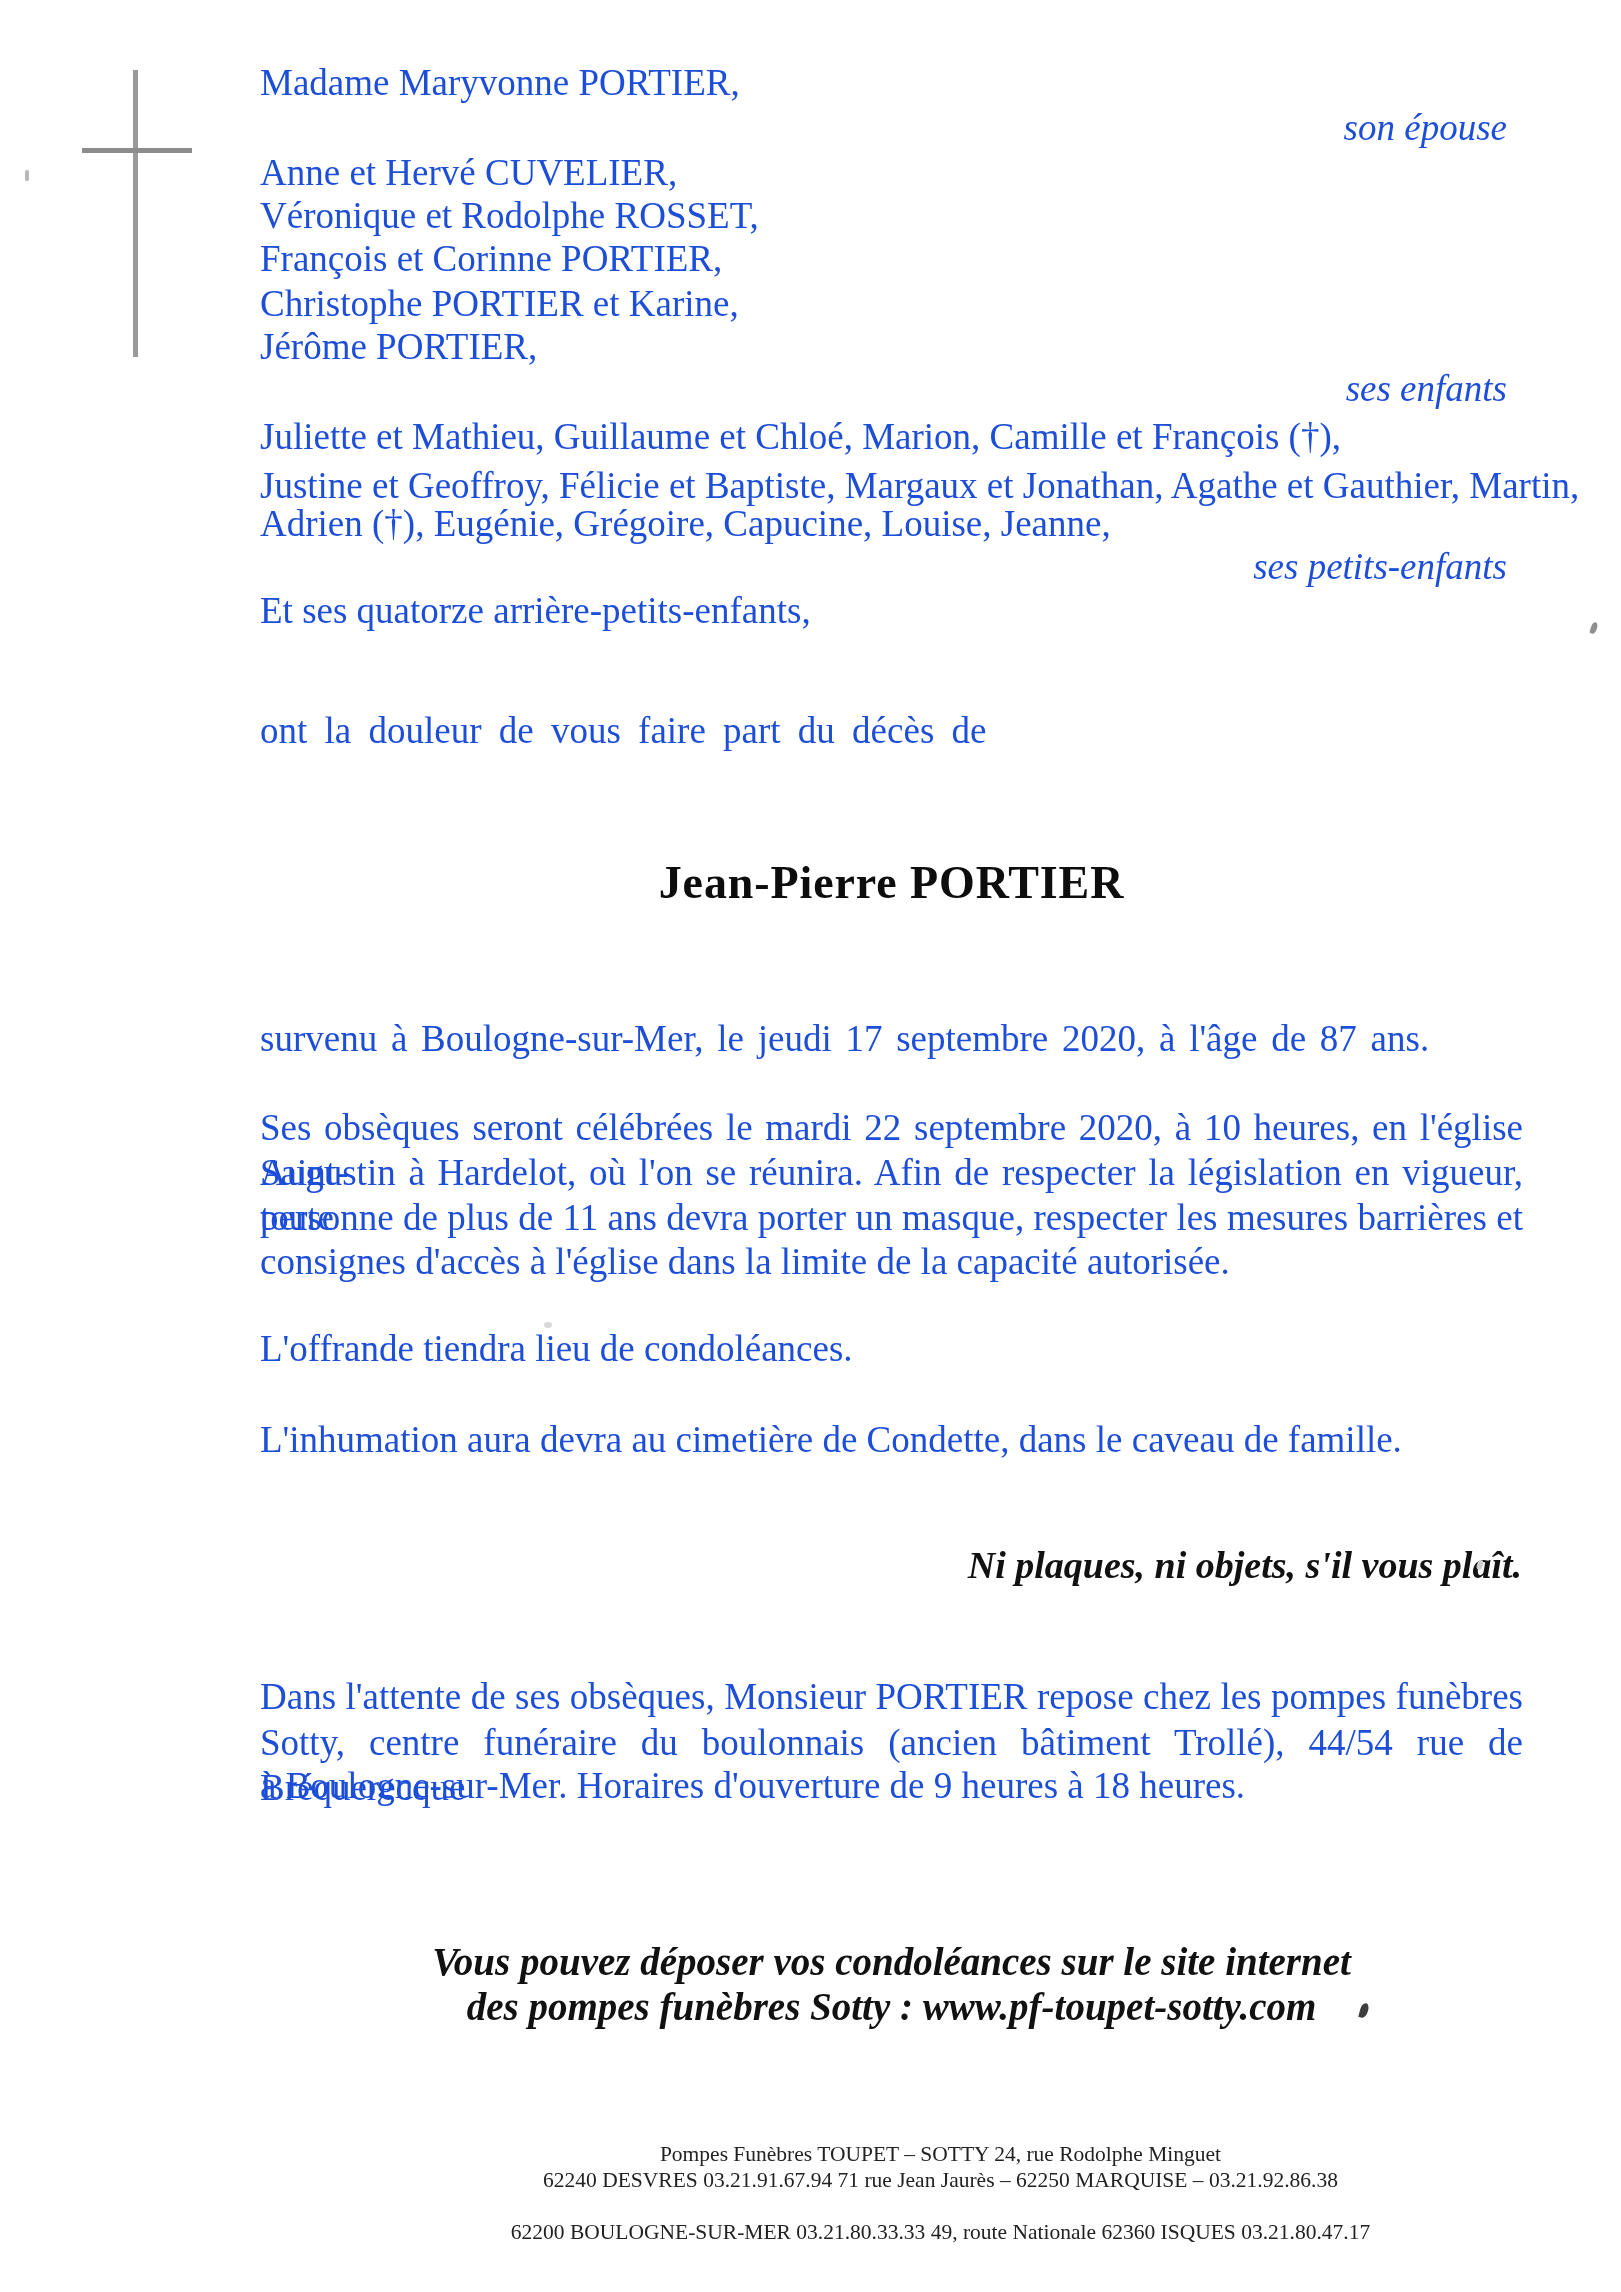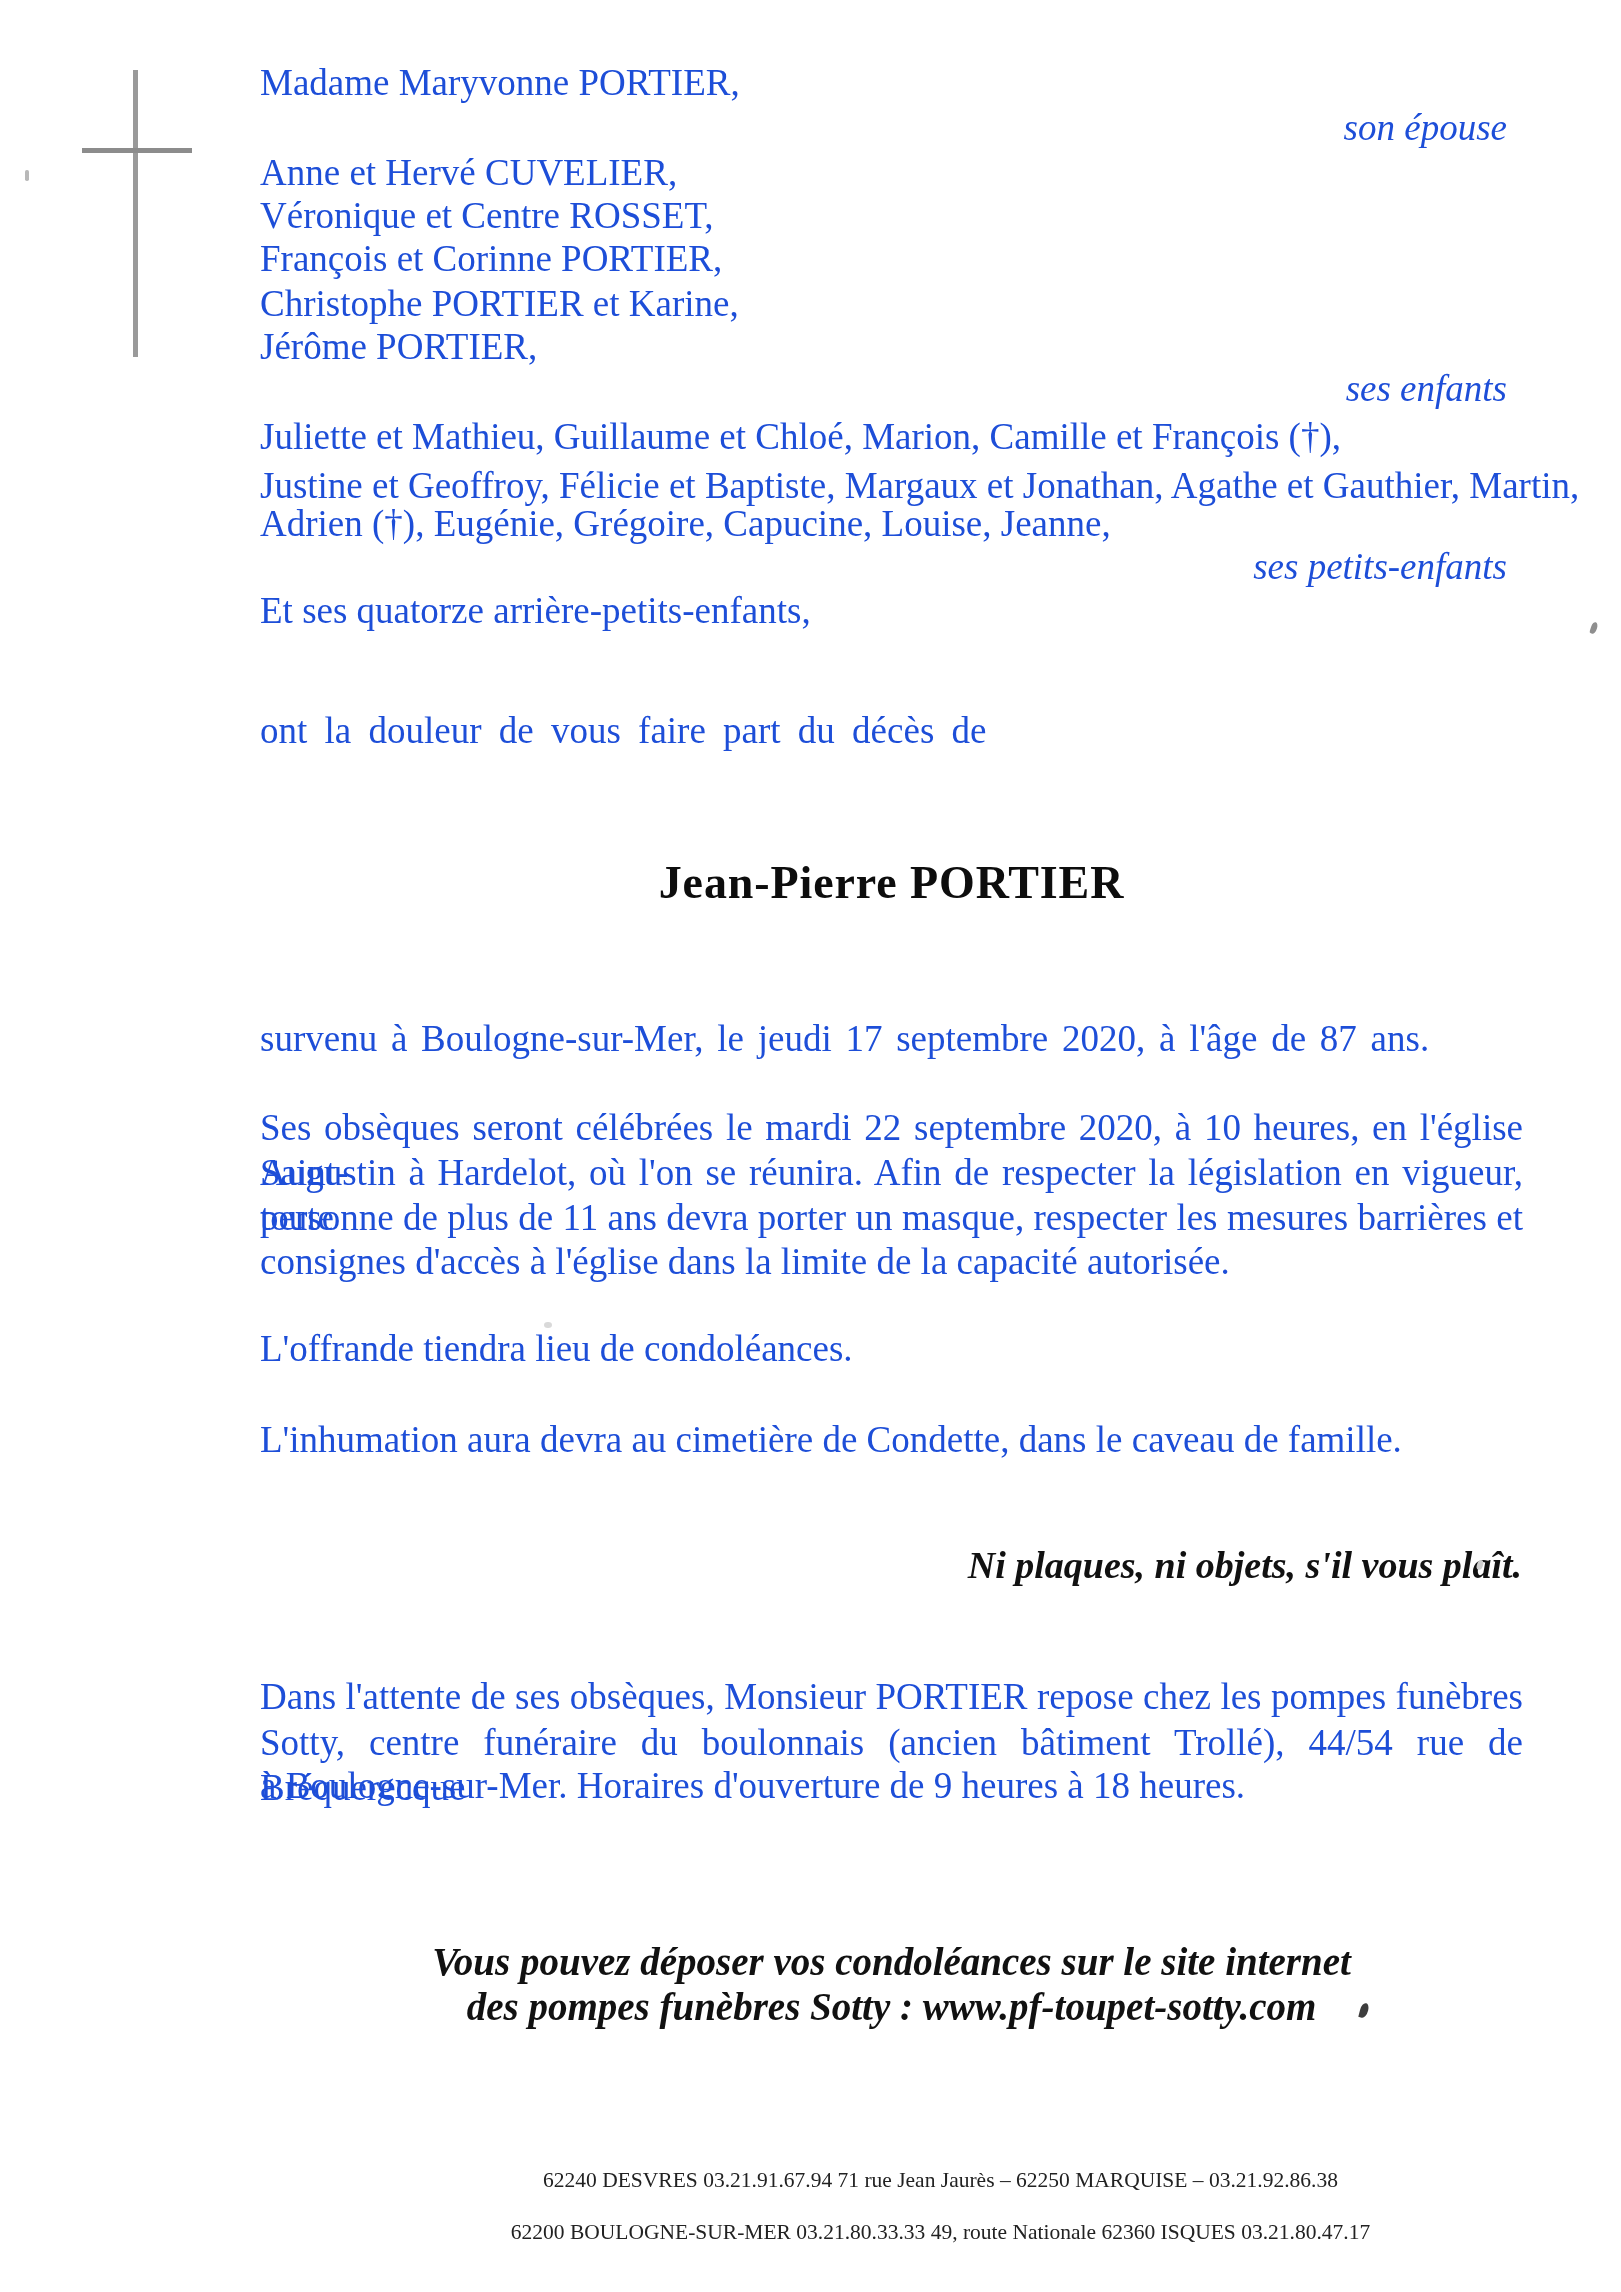--- a/index.html
+++ b/index.html
@@ -101,21 +101,21 @@
 
   <div class="cross">
     <span class="cross-v"></span>
     <span class="cross-h"></span>
   </div>
 
   <div class="ln" style="top:60px">Madame Maryvonne PORTIER,</div>
   <div class="ln right-label" style="top:105px">son épouse</div>
 
   <div class="ln" style="top:150px">Anne et Hervé CUVELIER,</div>
-  <div class="ln" style="top:193px">Véronique et Centre ROSSET,</div>
+  <div class="ln" style="top:193px">Véronique et Rodolphe ROSSET,</div>
   <div class="ln" style="top:236px">François et Corinne PORTIER,</div>
   <div class="ln" style="top:281px">Christophe PORTIER et Karine,</div>
   <div class="ln" style="top:324px">Jérôme PORTIER,</div>
   <div class="ln right-label" style="top:366px">ses enfants</div>
 
   <div class="ln" style="top:414px">Juliette et Mathieu, Guillaume et Chloé, Marion, Camille et François (†),</div>
   <div class="ln" style="top:463px">Justine et Geoffroy, Félicie et Baptiste, Margaux et Jonathan, Agathe et Gauthier, Martin,</div>
   <div class="ln" style="top:501px">Adrien (†), Eugénie, Grégoire, Capucine, Louise, Jeanne,</div>
   <div class="ln right-label" style="top:544px">ses petits-enfants</div>
 
@@ -135,20 +135,21 @@
 
   <div class="ln request" style="top:1543px">Ni plaques, ni objets, s'il vous plaît.</div>
 
   <div class="ln jline" style="top:1674px">Dans l'attente de ses obsèques, Monsieur PORTIER repose chez les pompes funèbres</div>
   <div class="ln jline" style="top:1720px">Sotty, centre funéraire du boulonnais (ancien bâtiment Trollé), 44/54 rue de Bréquerecque</div>
   <div class="ln" style="top:1763px">à Boulogne-sur-Mer. Horaires d'ouverture de 9 heures à 18 heures.</div>
 
   <div class="ln condolence" style="top:1938px">Vous pouvez déposer vos condoléances sur le site internet</div>
   <div class="ln condolence" style="top:1983px">des pompes funèbres Sotty : www.pf-toupet-sotty.com</div>
 
+  <div class="footer-line" style="top:2141px">Pompes Funèbres TOUPET – SOTTY 24, rue Rodolphe Minguet</div>
   <div class="footer-line" style="top:2167px">62240 DESVRES  03.21.91.67.94 71 rue Jean Jaurès – 62250 MARQUISE – 03.21.92.86.38</div>
   <div class="footer-line" style="top:2219px">62200 BOULOGNE-SUR-MER 03.21.80.33.33 49, route Nationale 62360 ISQUES 03.21.80.47.17</div>
 
   <span class="speck speck-a"></span>
   <span class="speck speck-b"></span>
   <span class="speck speck-c"></span>
   <span class="speck speck-d"></span>
   <span class="speck speck-e"></span>
 
 </div>

